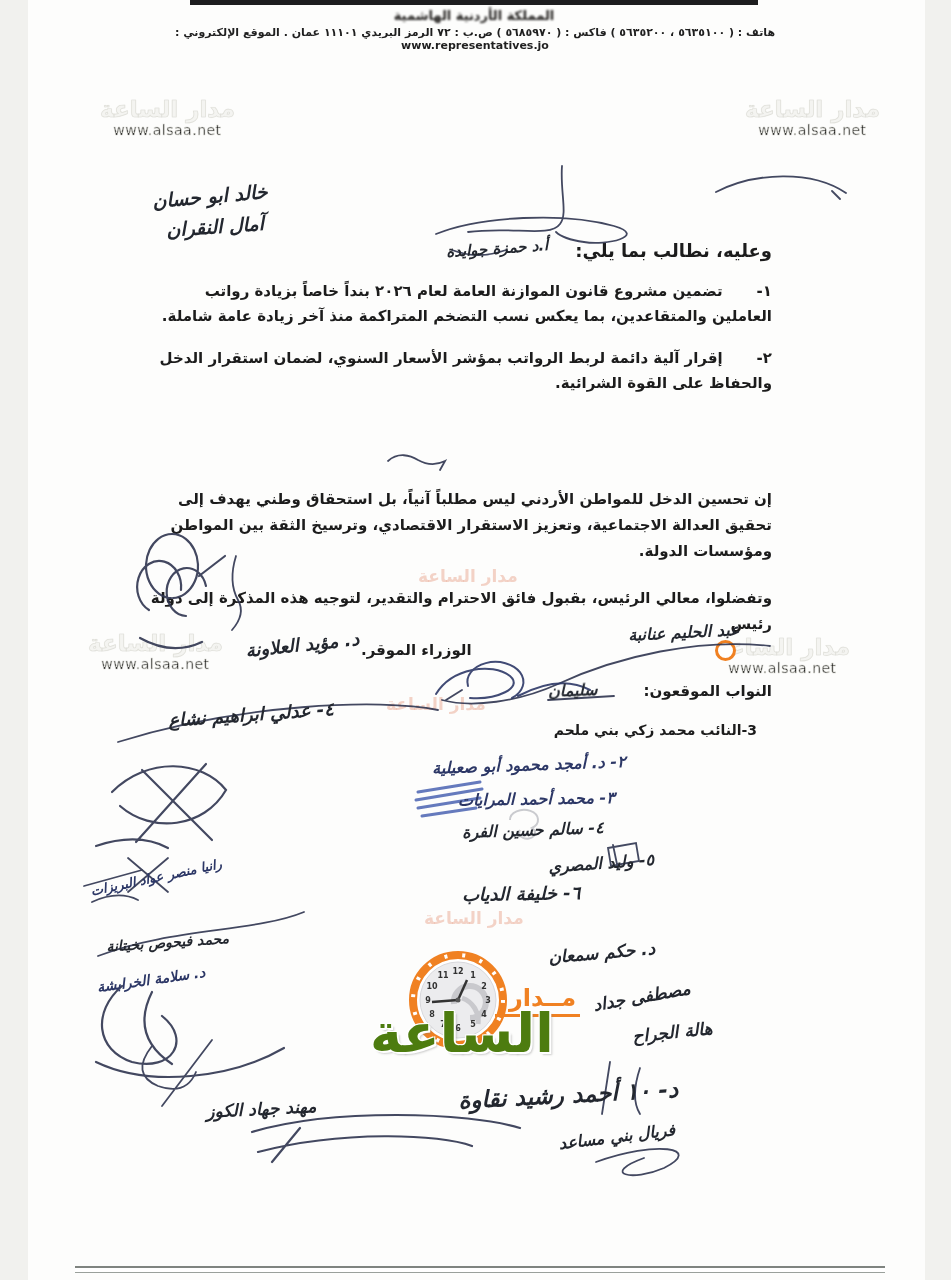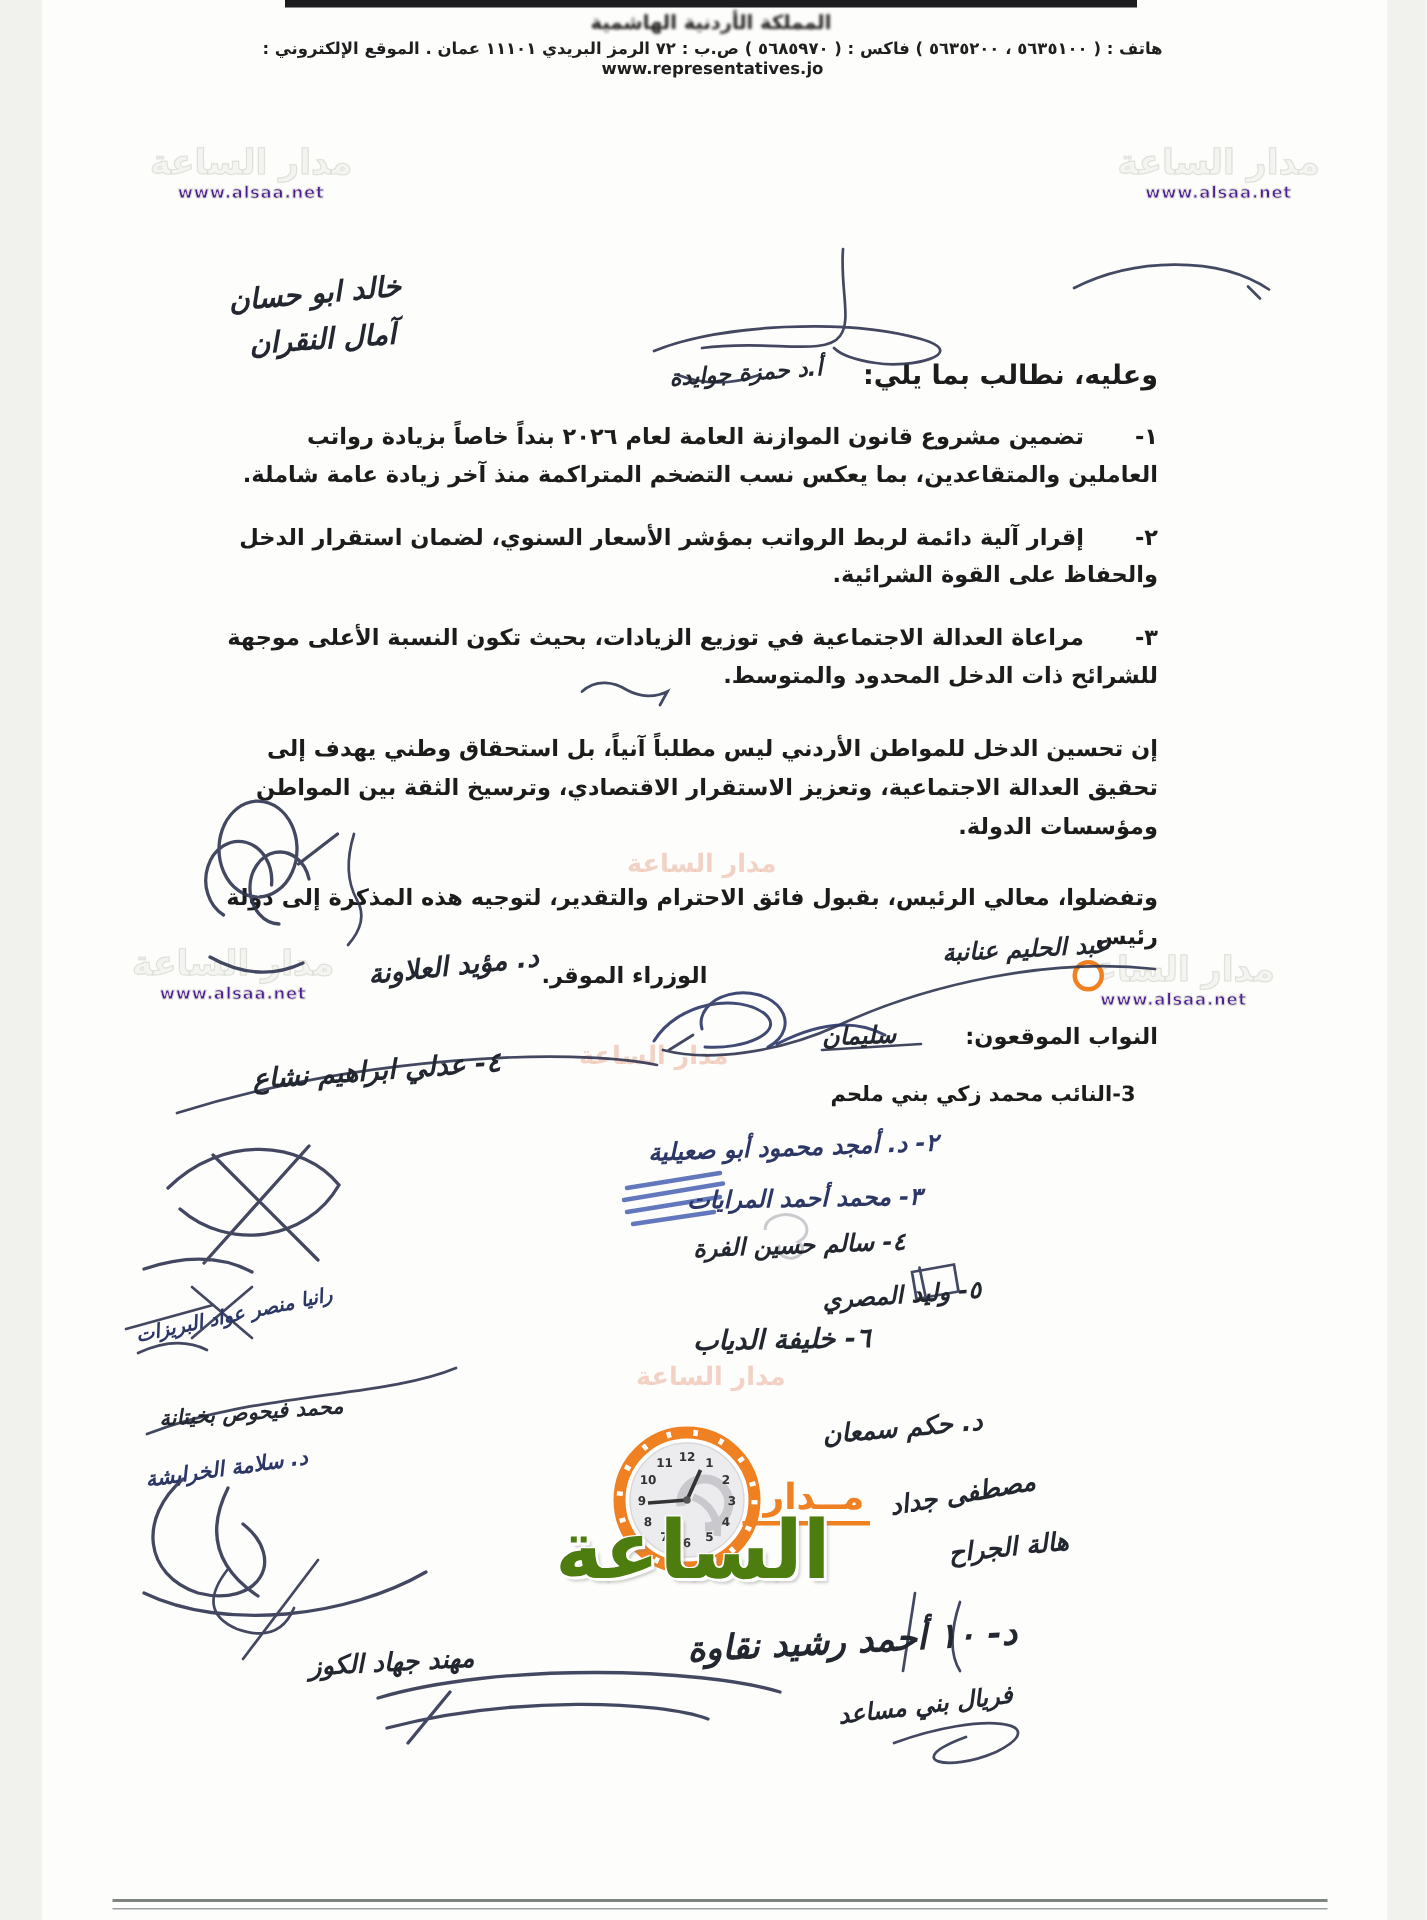--- a/index.html
+++ b/index.html
@@ -13,21 +13,21 @@
   
   .top-rule{left:190px;top:0;width:568px;height:5px;background:#1d1d1f;}
   .calligraphy{left:190px;top:8px;width:568px;text-align:center;font-size:13px;font-weight:bold;
     color:#23211f;filter:blur(1.1px);letter-spacing:1px;direction:rtl;}
   .contact{left:120px;top:26px;width:710px;text-align:center;font-size:11px;font-weight:bold;
     color:#1f1f1f;filter:blur(.3px);direction:rtl;}
   
   .wm{z-index:1;text-align:center;direction:rtl;}
   .wm-brand{font-size:23px;font-weight:bold;color:#f4f4f1;-webkit-text-stroke:0.7px #e0e0da;
     text-shadow:0 0 1px #dededa;}
-  .wm-url{font-size:11px;font-weight:bold;letter-spacing:.5px;color:#4c1d95;
+  .wm-url{font-size:14px;font-weight:normal;letter-spacing:.5px;color:#000000;
     -webkit-text-stroke:0.6px #e0e0da;text-shadow:0 0 1px #dededa;direction:ltr;}
   .mini-clock{position:absolute;left:0px;top:6px;width:15px;height:15px;border:3px solid #f08122;
     border-radius:50%;background:#fff;z-index:2;}
   .wm-pink{z-index:1;font-size:17px;font-weight:bold;color:rgba(225,140,110,.38);direction:rtl;white-space:nowrap;}
   
   .typed{direction:rtl;font-weight:bold;color:#1c1c1c;filter:blur(.35px);z-index:3;}
   .intro{right:179px;top:240px;font-size:18px;}
   .demands{right:179px;top:279px;width:631px;font-size:15px;line-height:25px;text-align:right;}
   .demands p{margin:0 0 17px 0;}
   .num-gap{display:inline-block;width:34px;}
@@ -83,21 +83,20 @@
 
 <div class="abs wm-pink" style="left:418px;top:566px;">مدار الساعة</div>
 <div class="abs wm-pink" style="left:386px;top:694px;">مدار الساعة</div>
 <div class="abs wm-pink" style="left:424px;top:908px;">مدار الساعة</div>
 
 <div class="abs typed intro">وعليه، نطالب بما يلي:</div>
 
 <div class="abs typed demands">
   <p><span>١-</span><span class="num-gap"></span><span>تضمين مشروع قانون الموازنة العامة لعام ٢٠٢٦ بنداً خاصاً بزيادة رواتب العاملين والمتقاعدين، بما يعكس نسب التضخم المتراكمة منذ آخر زيادة عامة شاملة.</span></p>
   <p><span>٢-</span><span class="num-gap"></span><span>إقرار آلية دائمة لربط الرواتب بمؤشر الأسعار السنوي، لضمان استقرار الدخل والحفاظ على القوة الشرائية.</span></p>
-  <p><span>٣-</span><span class="num-gap"></span><span>مراعاة العدالة الاجتماعية في توزيع الزيادات، بحيث تكون النسبة الأعلى موجهة للشرائح ذات الدخل المحدود والمتوسط.</span></p>
 </div>
 
 <div class="abs typed para">إن تحسين الدخل للمواطن الأردني ليس مطلباً آنياً، بل استحقاق وطني يهدف إلى تحقيق العدالة الاجتماعية، وتعزيز الاستقرار الاقتصادي، وترسيخ الثقة بين المواطن ومؤسسات الدولة.</div>
 
 <div class="abs typed closing">
   <div>وتفضلوا، معالي الرئيس، بقبول فائق الاحترام والتقدير، لتوجيه هذه المذكرة إلى دولة رئيس</div>
   <div class="l2">الوزراء الموقر.</div>
 </div>
 
 <div class="abs typed signers-heading">النواب الموقعون:</div>

